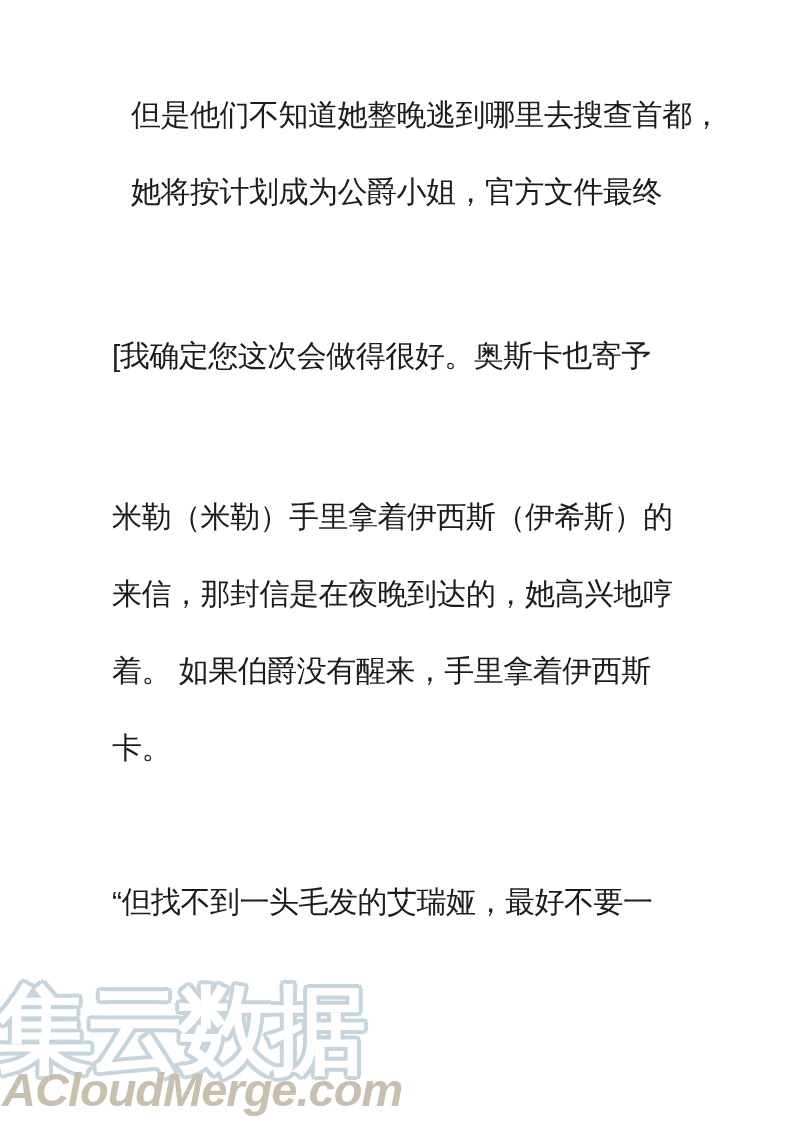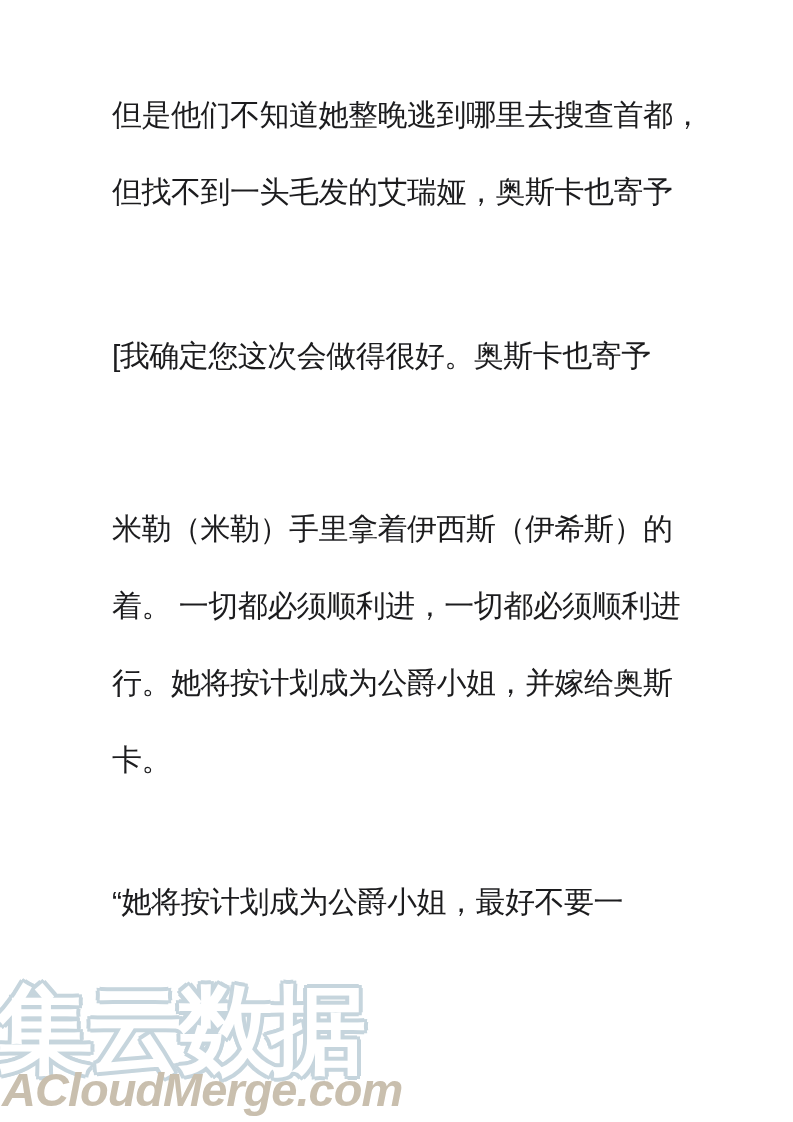--- a/index.html
+++ b/index.html
@@ -20,23 +20,23 @@
     left: 112px;
     z-index: 2;
     color: #1c1c1e;
     font-size: 30px;
     line-height: 77px;
     letter-spacing: -0.5px;
   }
   .line {
     white-space: pre;
   }
-  .para-1 { top: 76px; }
+  .para-1 { top: 76px; margin-left: 19px; }
   .para-2 { top: 317px; }
-  .para-3 { top: 490px; }
+  .para-3 { top: 478px; }
   .para-4 { top: 863px; }
 
   .watermark {
     position: absolute;
     z-index: 1;
     user-select: none;
   }
   .wm-cn {
     left: -4px;
     top: 966px;
@@ -64,34 +64,34 @@
     color: #c9bfae;
   }
 </style>
 </head>
 <body>
 
 <div class="page">
 
   <div class="para para-1">
     <div class="line">但是他们不知道她整晚逃到哪里去搜查首都，</div>
-    <div class="line">但找不到一头毛发的艾瑞娅，奥斯卡也寄予</div>
+    <div class="line">她将按计划成为公爵小姐，官方文件最终</div>
   </div>
 
   <div class="para para-2">
     <div class="line">[我确定您这次会做得很好。奥斯卡也寄予</div>
   </div>
 
   <div class="para para-3">
     <div class="line">米勒（米勒）手里拿着伊西斯（伊希斯）的</div>
-    <div class="line">着。 一切都必须顺利进，一切都必须顺利进</div>
-    <div class="line">行。她将按计划成为公爵小姐，并嫁给奥斯</div>
+    <div class="line">来信，那封信是在夜晚到达的，她高兴地哼</div>
+    <div class="line">着。 如果伯爵没有醒来，手里拿着伊西斯</div>
     <div class="line">卡。</div>
   </div>
 
   <div class="para para-4">
-    <div class="line">“她将按计划成为公爵小姐，最好不要一</div>
+    <div class="line">“但找不到一头毛发的艾瑞娅，最好不要一</div>
   </div>
 
   <div class="watermark wm-cn">集云数据</div>
   <div class="watermark wm-en">ACloudMerge.com</div>
 
 </div>
 
 </body></html>

